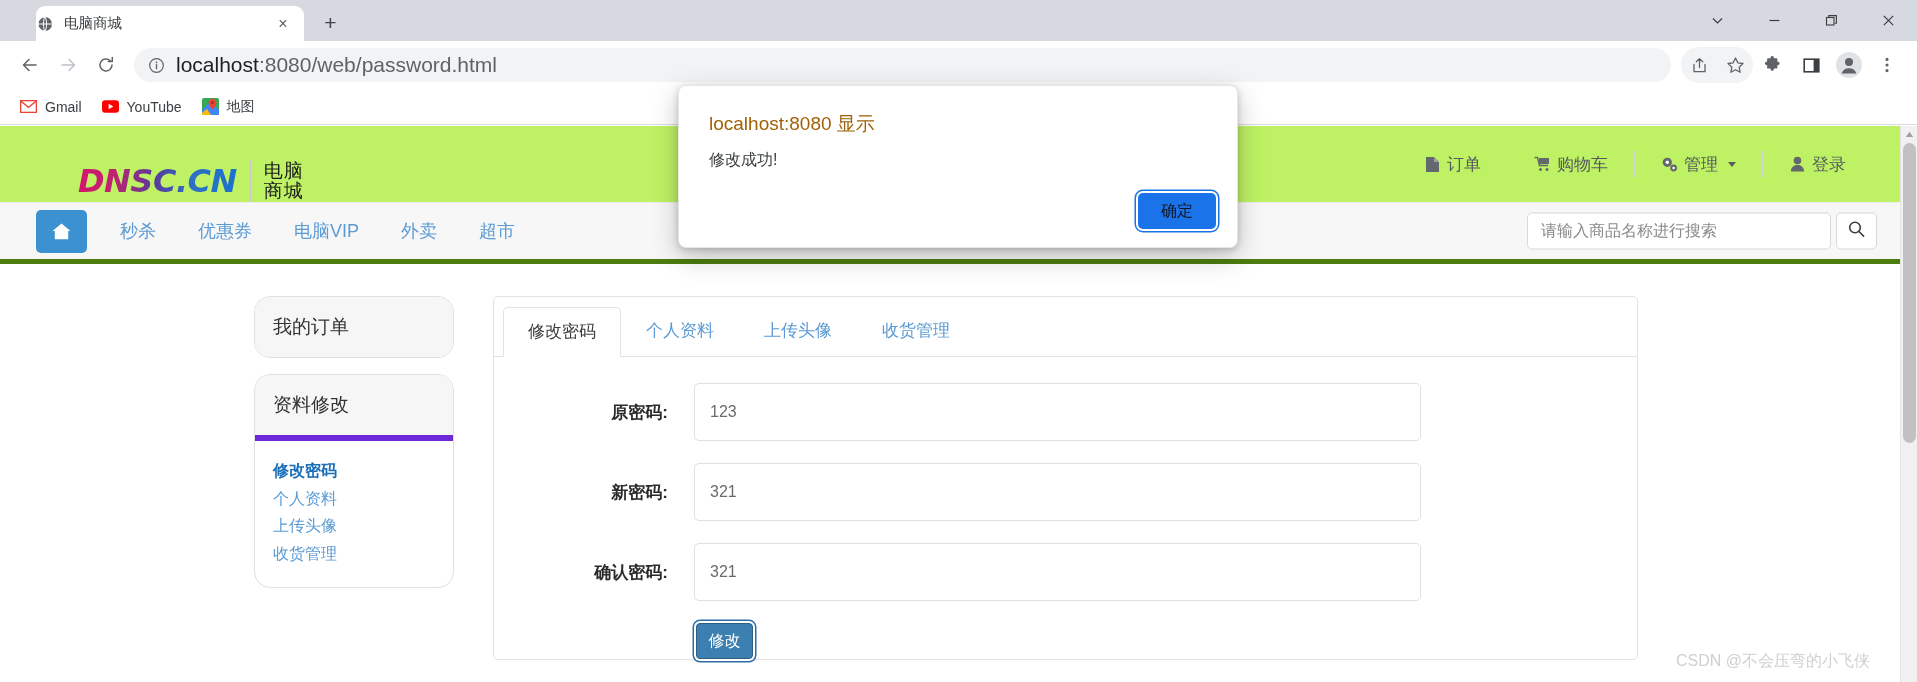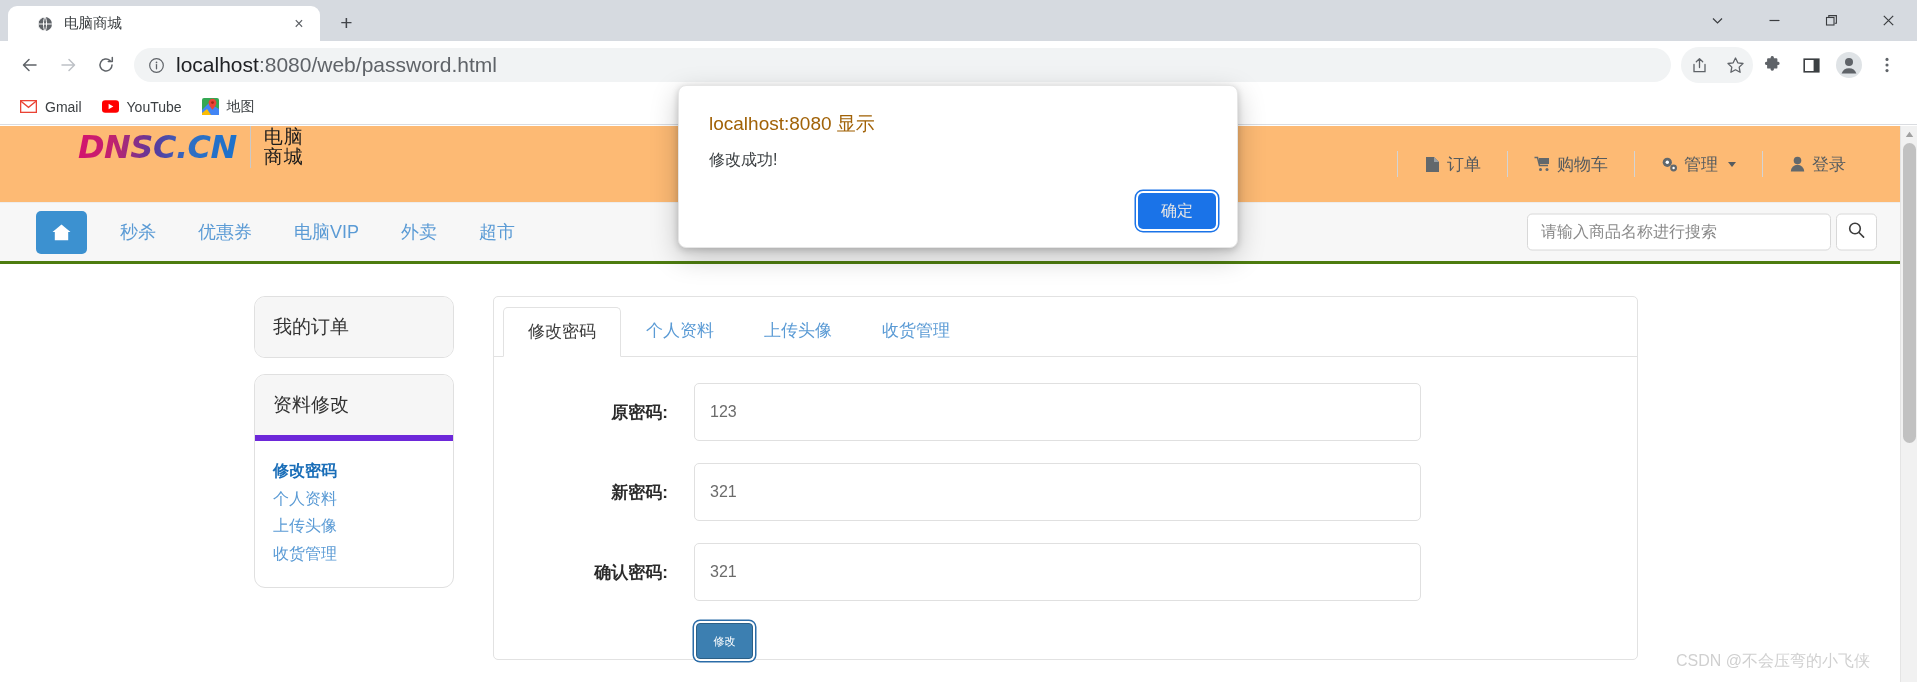--- a/index.html
+++ b/index.html
@@ -12,24 +12,25 @@
 
   
   .browser { width: 1917px; height: 682px; position: relative; background: #fff; }
 
   .titlebar {
     height: 41px; background: #d6dae0;
     display: flex; align-items: flex-end; position: relative;
   }
   .tabstrip { display: flex; align-items: flex-end; height: 41px; padding-left: 8px; }
   .tab {
-    width: 312px; height: 35px; background: #ffffff;
+    width: 268px; height: 35px; background: #ffffff;
     border-radius: 9px 9px 0 0;
-    display: flex; align-items: center; padding: 0 10px 0 28px; gap: 11px;
+    display: flex; align-items: center; padding: 0 10px 0 0; gap: 11px;
     position: relative;
+    margin-left: 28px;
   }
   .tab-favicon {
     width: 17px; height: 17px; border-radius: 50%;
     background: #ffffff; position: relative; flex: none;
     display:flex; align-items:center; justify-content:center;
   }
   .tab-title {
     font-size: 14.5px; color: #3c4043; flex: 1;
     white-space: nowrap; overflow: hidden; text-overflow: ellipsis;
   }
@@ -100,22 +101,22 @@
   }
   .sb-thumb {
     position: absolute; top: 17px; left: 2px; width: 13px; height: 300px;
     background: #c1c1c1; border-radius: 7px;
   }
 
   .page { width: 1900px; height: 556px; position: relative; }
 
   
   .site-header {
-    height: 76px; display: flex; align-items: flex-start;
-    padding: 0 0 0 78px; background: #fdba74; position: relative;
+    height: 76px; display: flex; align-items: flex-end;
+    padding: 0 0 0 78px; background: #bef264; position: relative;
   }
   .logo { display: flex; align-items: center; gap: 0; }
   .logo-text {
     font-size: 32px; font-weight: 800; font-style: italic;
     letter-spacing: -0.5px;
     background: linear-gradient(90deg, #d4146e 0%, #c0236f 22%, #5a3a9c 48%, #2f6fc4 70%, #1c72cc 100%);
     -webkit-background-clip: text; background-clip: text; color: transparent;
     font-family: "DejaVu Sans", sans-serif;
   }
   .logo-div { width: 1px; height: 42px; background: #c9c9c9; margin: 0 13px; }
@@ -135,21 +136,21 @@
   .hdr-ico { display:flex; align-items:center; justify-content:center; width:17px; height:17px; flex:none; }
   .caret {
     width: 0; height: 0; border-left: 4.5px solid transparent;
     border-right: 4.5px solid transparent; border-top: 5px solid #555b5f;
     margin-left: 4px;
   }
 
   
   .navbar {
     height: 62px; background: #f7f7f7; border-top: 1px solid #ededed;
-    border-bottom: 3px solid #4d7c0f;
+    border-bottom: 5px solid #4d7c0f;
     display: flex; align-items: center; padding: 0 30px 0 36px; position: relative;
   }
   .home-btn {
     width: 51px; height: 43px; background: #3c91d0; border-radius: 5px;
     display: flex; align-items: center; justify-content: center; color: #fff;
     margin-right: 12px; flex: none;
   }
   .nav-item {
     font-size: 18px; color: #5b9bd5; padding: 0 21px; white-space: nowrap;
   }
@@ -167,21 +168,21 @@
     background: #fff; display: flex; align-items: center; justify-content: center;
     color: #3d3d3d;
   }
 
   
   .content {
     display: flex; padding: 32px 0 0 254px; gap: 0; align-items: flex-start;
   }
   .sidebar { width: 200px; flex: none; }
   .panel {
-    border: 1px solid #e0e0e0; border-radius: 11px; background: #fff;
+    border: 1px solid #e0e0e0; border-radius: 16px; background: #fff;
     margin-bottom: 16px; overflow: hidden;
   }
   .panel-head {
     background: #f6f6f6; padding: 17px 18px; font-size: 19px; color: #333;
     border-bottom: 6px solid #6d28d9;
   }
   .panel-head.nb { border-bottom: none; }
   .panel-body { padding: 16px 18px 20px 18px; }
   .side-link {
     display: block; font-size: 16px; color: #5b9bd5; line-height: 1.72;
@@ -211,21 +212,21 @@
     font-size: 17px; font-weight: 700; color: #2b2b2b; white-space: nowrap;
   }
   .forminput {
     width: 727px; height: 58px; border: 1px solid #e0e0e0; border-radius: 5px;
     background: #fff; display: flex; align-items: center; padding: 0 15px;
     font-size: 16px; color: #6b6b6b;
   }
   .submit-wrap { padding-left: 200px; padding-right: 26px; }
   .submit-btn {
     width: 57px; height: 36px; background: #3c7fb1; border: 1px solid #2b5f86;
-    border-radius: 4px; color: #fff; font-size: 11px;
+    border-radius: 4px; color: #fff; font-size: 16px;
     display: flex; align-items: center; justify-content: center;
     box-shadow: 0 0 0 2px #fff, 0 0 0 3.5px #2b6ca8;
     margin-left: 2px;
   }
 
   .watermark {
     position: absolute; right: 30px; bottom: 10px;
     font-size: 16px; color: #d0d0d0; white-space: nowrap;
   }
 
@@ -236,21 +237,21 @@
     background: #ffffff; border-radius: 8px;
     box-shadow: 0 2px 7px rgba(0,0,0,.18), 0 9px 28px rgba(0,0,0,.22);
     border: 1px solid #e6e6e6;
   }
   .dlg-title {
     font-size: 19px; color: #a16207; padding: 25px 30px 0 30px; font-weight: 400;
   }
   .dlg-msg { font-size: 16px; color: #3c4043; padding: 13px 30px 0 30px; }
   .dlg-ok {
     position: absolute; right: 21px; bottom: 18px;
-    min-width: 78px; height: 36px; background: #1a73e8; color: #e5e5e5;
+    min-width: 78px; height: 36px; background: #1a73e8; color: #0f172a;
     border-radius: 5px; font-size: 16px;
     display: flex; align-items: center; justify-content: center;
     box-shadow: 0 0 0 2px #fff, 0 0 0 3.5px #1a73e8;
   }
 </style>
 </head>
 <body>
 
 <div class="browser">
 

